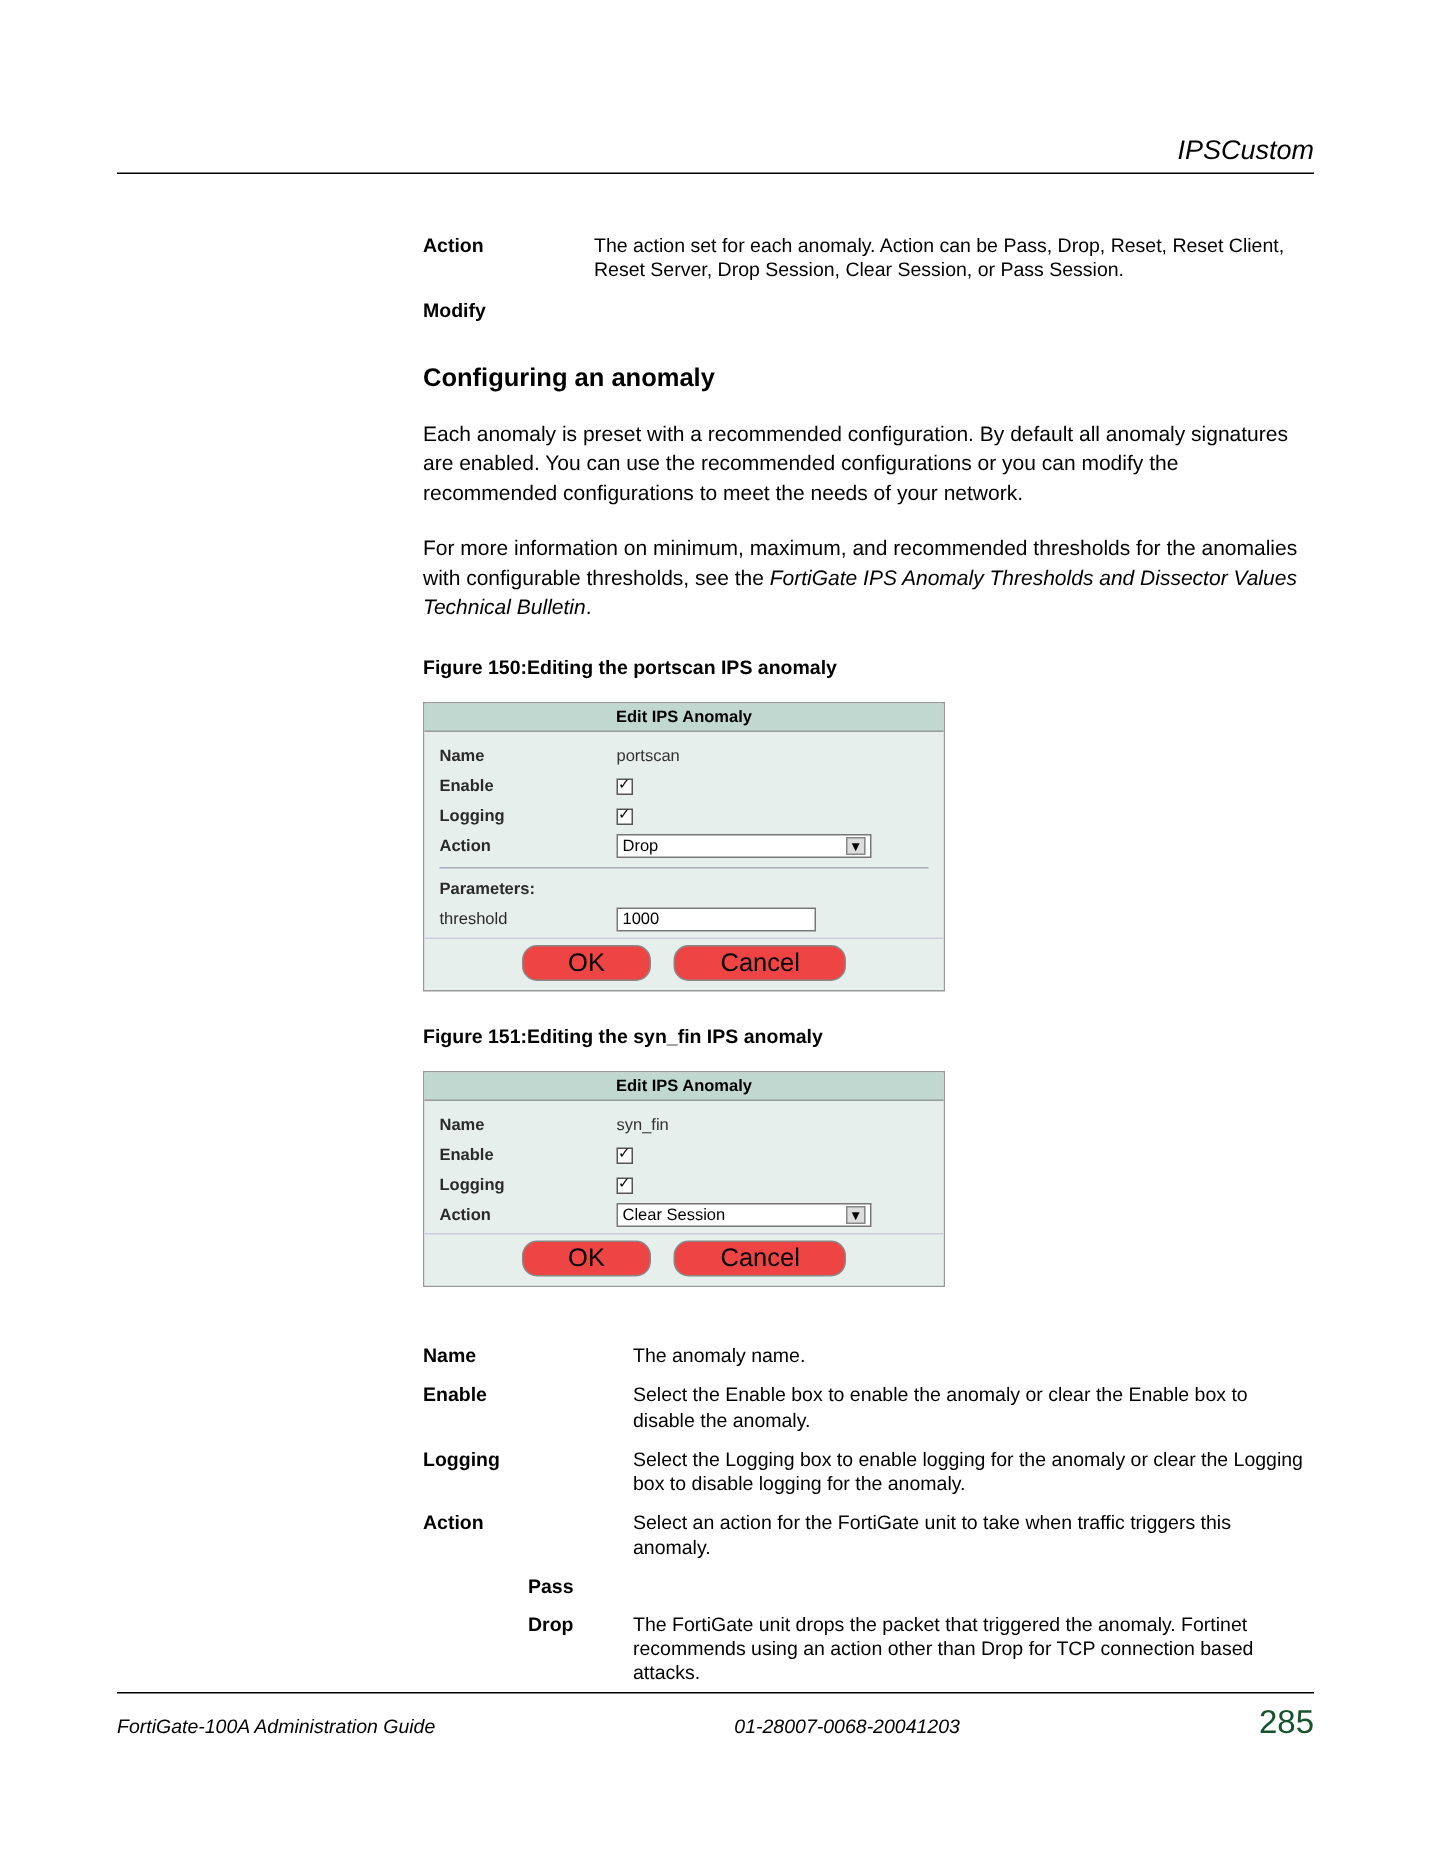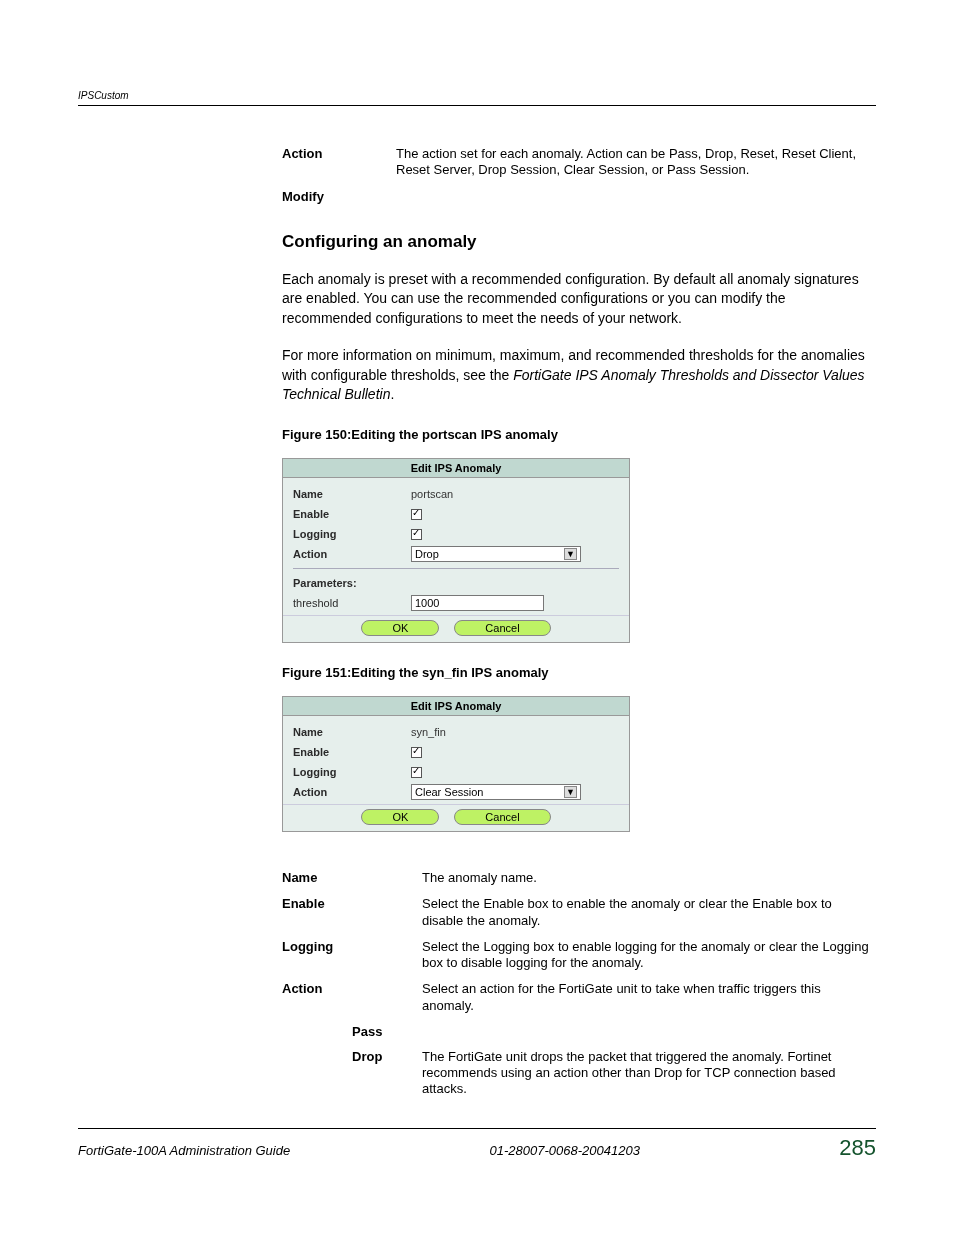--- a/index.html
+++ b/index.html
@@ -8,23 +8,23 @@
     font-size: 14px;
     color: #000;
     width: 954px;
     height: 1235px;
     background: #fff;
     position: relative;
     padding: 90px 78px 0 78px;
   }
   .header-row {
     display: flex;
-    justify-content: flex-start;
+    justify-content: flex-end;
     font-style: italic;
-    font-size: 10px;
+    font-size: 18px;
     border-bottom: 1px solid #000;
     padding-bottom: 4px;
     margin-bottom: 40px;
   }
   .content {
     margin-left: 204px;
     width: 590px;
   }
   .def-row { display: flex; margin-bottom: 10px; }
   .def-term { font-weight: bold; width: 114px; flex-shrink: 0; font-size: 13px; }
@@ -76,24 +76,24 @@
   .params-hr { border: none; border-top: 1px solid #aab; margin: 4px 0 4px 0;}
   .btnrow {
     background: #e6efec;
     padding: 4px 0 6px 0;
     border-top: 1px solid #ccd;
     text-align: center;
   }
   .pill {
     display: inline-block;
     border: 1px solid #888;
-    background: #bef264;
+    background: #ef4444;
     border-radius: 10px;
     padding: 1px 30px;
-    font-size: 11px;
+    font-size: 17px;
     margin: 0 6px;
   }
   .footer {
     position: absolute;
     left: 78px; right: 78px;
     bottom: 74px;
     border-top: 1px solid #000;
     padding-top: 6px;
     display: flex;
     justify-content: space-between;

